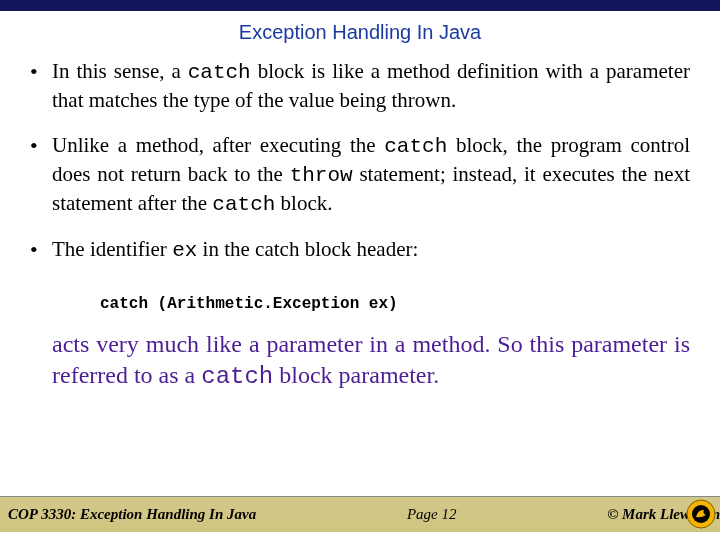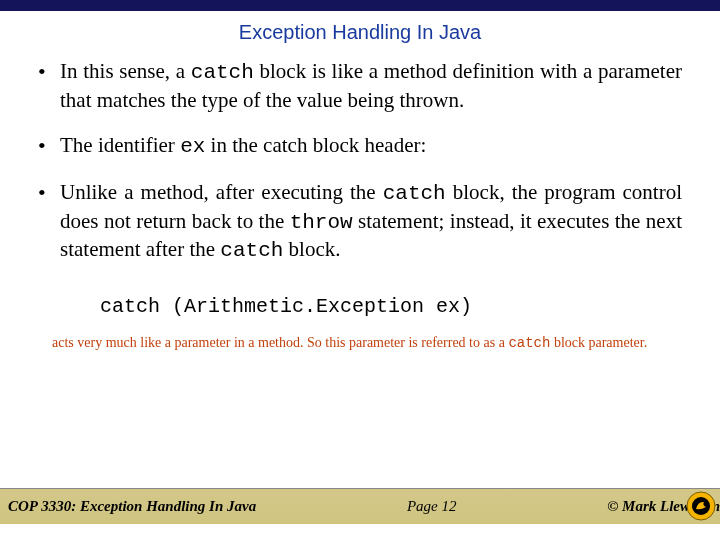--- a/index.html
+++ b/index.html
@@ -26,21 +26,21 @@
     font-family: Arial, Helvetica, sans-serif;
     color: #1a3b9e;
     font-size: 20px;
     margin: 10px 0 14px 0;
     font-weight: normal;
   }
   .content {
     padding: 0 30px 0 22px;
   }
   ul.bullets {
-    margin: 8px;
+    margin: 0;
     padding: 0;
     list-style: none;
   }
   ul.bullets > li {
     position: relative;
     padding: 0 0 18px 30px;
     font-size: 21px;
     line-height: 1.28;
     color: #000;
     text-align: justify;
@@ -51,35 +51,36 @@
     left: 8px;
     top: 0;
     font-size: 22px;
     color: #000;
   }
   .code {
     font-family: "Courier New", Courier, monospace;
   }
   .code-line {
     font-family: "Courier New", Courier, monospace;
-    font-size: 20px;
+    font-size: 16px;
     margin: 12px 0 16px 78px;
     color: #000;
+    font-weight: bold;
   }
   .after-code {
-    font-size: 14px;
+    font-size: 24px;
     line-height: 1.28;
-    color: #c2410c;
+    color: #4c1d95;
     padding-left: 30px;
     text-align: justify;
   }
   .footer {
     position: absolute;
     left: 0;
-    bottom: 16px;
+    bottom: 8px;
     width: 100%;
     height: 36px;
     background: linear-gradient(180deg, #d3c88a 0%, #cfc47f 100%);
     border-top: 1px solid #888;
     display: flex;
     align-items: center;
     font-family: 'Times New Roman', Times, serif;
     font-size: 15px;
     color: #000;
     box-sizing: border-box;
@@ -111,22 +112,22 @@
 </head>
 <body>
 
 <div class="slide">
   <div class="topbar"></div>
   <h1 class="title">Exception Handling In Java</h1>
 
   <div class="content">
     <ul class="bullets">
       <li>In this sense, a <span class="code">catch</span> block is like a method definition with a parameter that matches the type of the value being thrown.</li>
+      <li>Unlike a method, after executing the <span class="code">catch</span> block, the program control does not return back to the <span class="code">throw</span> statement; instead, it executes the next statement after the <span class="code">catch</span> block.</li>
       <li>The identifier <span class="code">ex</span>  in the catch block header:</li>
-      <li>Unlike a method, after executing the <span class="code">catch</span> block, the program control does not return back to the <span class="code">throw</span> statement; instead, it executes the next statement after the <span class="code">catch</span> block.</li>
     </ul>
 
     <div class="code-line">catch (Arithmetic.Exception ex)</div>
 
     <div class="after-code">acts very much like a parameter in a method.  So this parameter is referred to as a <span class="code">catch</span> block parameter.</div>
   </div>
 
   <div class="footer">
     <div class="left">COP 3330:  Exception Handling In Java</div>
     <div class="center">Page 12</div>

